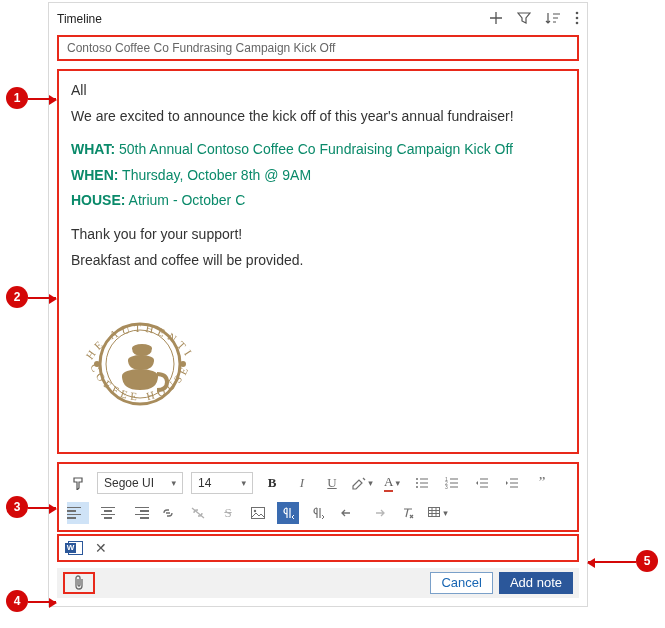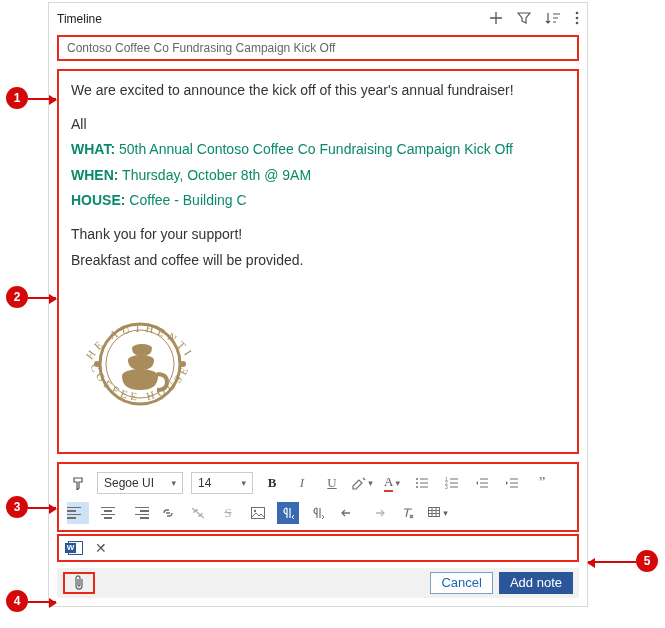--- a/index.html
+++ b/index.html
@@ -238,25 +238,25 @@
         </span>
       </div>
     </div>
 
 
     <div class="red-box title-box">
       <span>Contoso Coffee Co Fundrasing Campaign Kick Off</span>
     </div>
 
     <div class="red-box body-box">
+      <p>All</p>
       <p style="margin-bottom:14px">We are excited to announce the kick off of this year's annual fundraiser!</p>
-      <p>All</p>
       <p class="green-line"><b>WHAT:</b> <span>50th Annual Contoso Coffee Co Fundraising Campaign Kick Off</span></p>
       <p class="green-line"><b>WHEN:</b> <span>Thursday, October 8th @ 9AM</span></p>
-      <p class="green-line" style="margin-bottom:14px"><b>HOUSE:</b> <span>Coffee - Building C</span></p>
+      <p class="green-line" style="margin-bottom:14px"><b>HOUSE:</b> <span>Atrium - October C</span></p>
       <p>Thank you for your support!</p>
       <p style="margin-bottom:14px">Breakfast and coffee will be provided.</p>
       <div class="logo-wrap">
         <svg width="150" height="150" viewBox="0 0 150 150">
           <defs>
             <path id="topArc" d="M25,80 A55,55 0 0,1 125,80"></path>
             <path id="botArc" d="M27,86 A53,53 0 0,0 123,86"></path>
           </defs>
           <circle cx="75" cy="80" r="40" fill="none" stroke="#a88c5c" stroke-width="3"></circle>
           <circle cx="75" cy="80" r="34" fill="none" stroke="#a88c5c" stroke-width="1"></circle>

